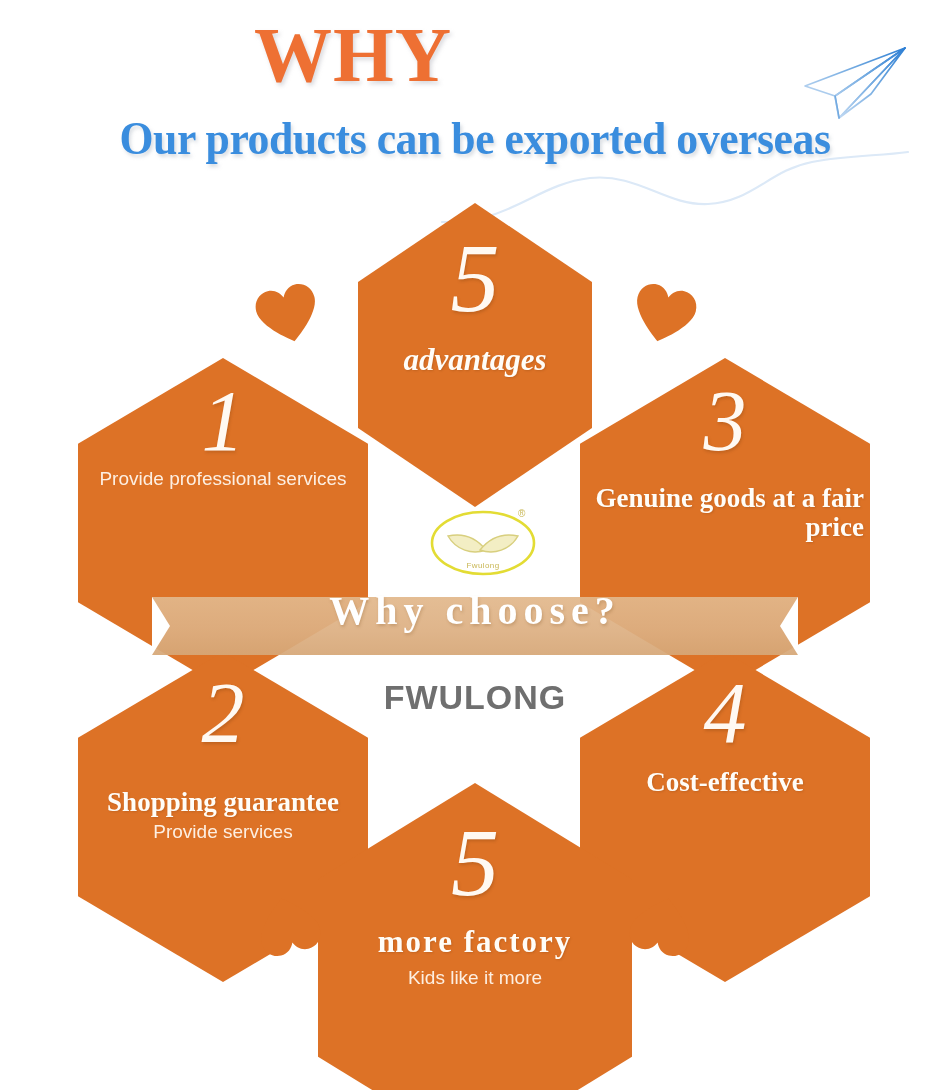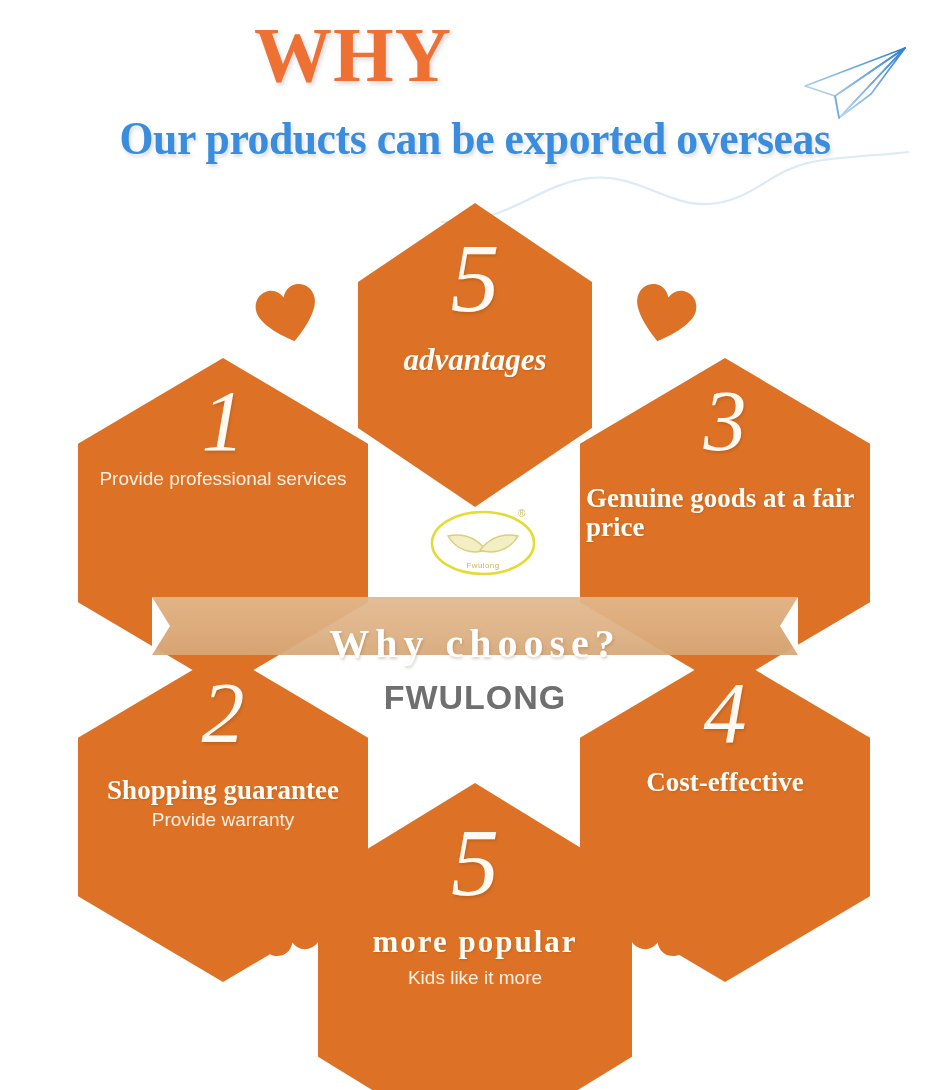--- a/index.html
+++ b/index.html
@@ -67,21 +67,21 @@
     color:#FFF9F2;
     font-weight:normal;
     line-height:1;
     text-shadow:1px 2px 3px rgba(120,60,15,.28);
   }
   .htitle {
     font-family:"Liberation Serif", serif;
     font-weight:bold;
     color:#FFFDF8;
     line-height:1.07;
-    text-align:left;
+    text-align:right;
     text-shadow:1px 1px 2px rgba(120,60,15,.25);
   }
   .hsub {
     font-family:Liberation Sans, sans-serif;
     color:#FDEFE2;
     text-align:center;
     line-height:1.28;
     font-size:19px;
     margin-top:3px;
   }
@@ -98,21 +98,21 @@
   #hex-l1 .htitle { font-size:27px; margin-top:12px; }
 
   
   #hex-r3     { left:580px; top:163px; width:290px; height:330px; }
   #hex-r3 .hnum   { font-size:86px; margin-top:20px; font-style:italic; }
   #hex-r3 .htitle { font-size:27px; margin-top:20px; }
 
   
   #hex-l2     { left:78px;  top:457px; width:290px; height:330px; }
   #hex-l2 .hnum   { font-size:86px; margin-top:18px; font-style:italic; }
-  #hex-l2 .htitle { font-size:27px; margin-top:20px; }
+  #hex-l2 .htitle { font-size:27px; margin-top:32px; }
 
   
   #hex-r4     { left:580px; top:457px; width:290px; height:330px; }
   #hex-r4 .hnum   { font-size:86px; margin-top:18px; font-style:italic; }
   #hex-r4 .htitle { font-size:27px; margin-top:12px; }
 
   
   #hex-bot    { left:318px; top:588px; width:314px; height:370px; }
   #hex-bot .hnum   { font-size:96px; margin-top:32px; font-style:italic; }
   #hex-bot .htitle { font-size:31px; margin-top:14px; letter-spacing:2px; }
@@ -152,21 +152,21 @@
     clip-path:polygon(0% 0%, 100% 0%, 100% 100%, 0% 100%);
   }
   .ribbon-notch-l, .ribbon-notch-r {
     position:absolute; top:597px; width:18px; height:58px;
     background:#fff;
   }
   .ribbon-notch-l { left:152px; clip-path:polygon(0% 0%, 100% 50%, 0% 100%); }
   .ribbon-notch-r { left:780px; clip-path:polygon(100% 0%, 0% 50%, 100% 100%); }
 
   .ribbon-text {
-    position:absolute; left:152px; top:617px; width:646px; height:52px;
+    position:absolute; left:152px; top:584px; width:646px; height:52px;
     display:flex; align-items:center; justify-content:center;
     font-family:"Liberation Serif", serif;
     font-weight:bold;
     font-size:40px;
     letter-spacing:6px;
     color:#FFFFFF;
     text-shadow:1px 2px 3px rgba(140,95,50,.30);
   }
 </style>
 </head>
@@ -221,35 +221,35 @@
       <div class="hex-inner">
         <div class="hnum">3</div>
         <div class="htitle">Genuine goods at a fair price</div>
       </div>
     </div>
 
     <div class="hex" id="hex-l2">
       <div class="hex-inner">
         <div class="hnum">2</div>
         <div class="htitle">Shopping guarantee</div>
-        <div class="hsub">Provide warranty</div>
+        <div class="hsub">Provide services</div>
       </div>
     </div>
 
     <div class="hex" id="hex-r4">
       <div class="hex-inner">
         <div class="hnum">4</div>
         <div class="htitle">Cost-effective</div>
       </div>
     </div>
 
     <div class="hex" id="hex-bot">
       <div class="hex-inner">
         <div class="hnum">5</div>
-        <div class="htitle">more popular</div>
+        <div class="htitle">more factory</div>
         <div class="hsub">Kids like it more</div>
       </div>
     </div>
   </div>
 
   <svg class="heart" id="heart-tl" viewBox="0 0 64 60">
     <path d="M32 57 C32 57 2 36 2 19 C2 8 10 2 18 2 C25 2 30 7 32 12 C34 7 39 2 46 2 C54 2 62 8 62 19 C62 36 32 57 32 57 Z" fill="#DD7226"></path>
   </svg>
   <svg class="heart" id="heart-tr" viewBox="0 0 64 60">
     <path d="M32 57 C32 57 2 36 2 19 C2 8 10 2 18 2 C25 2 30 7 32 12 C34 7 39 2 46 2 C54 2 62 8 62 19 C62 36 32 57 32 57 Z" fill="#DD7226"></path>

